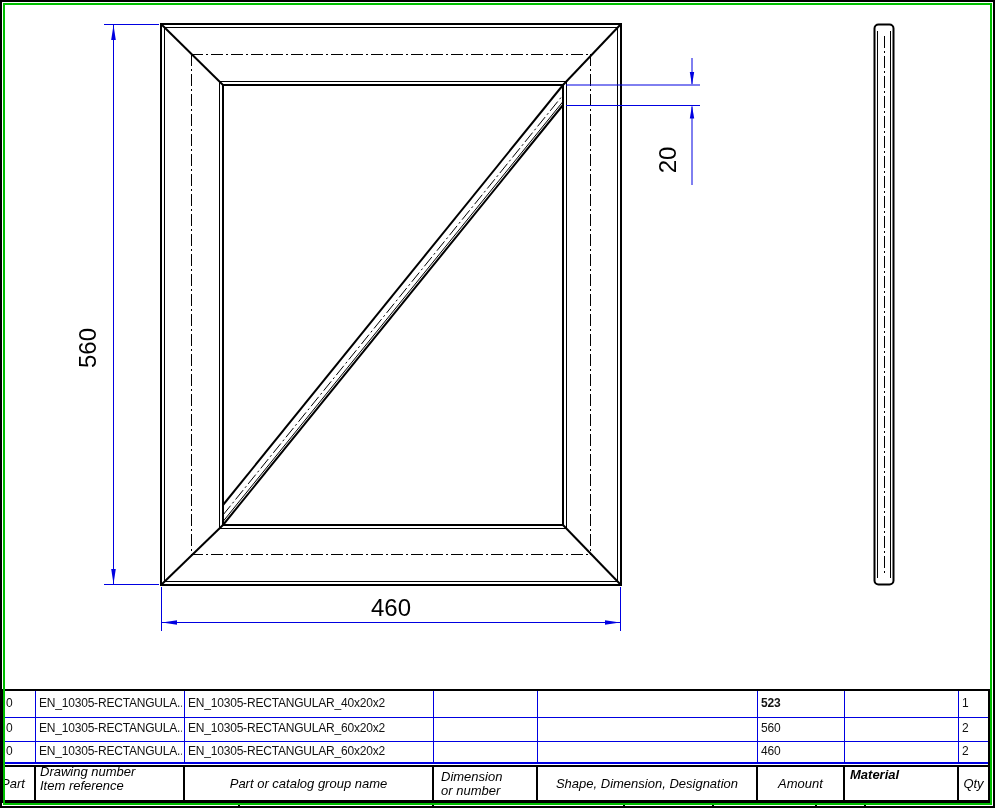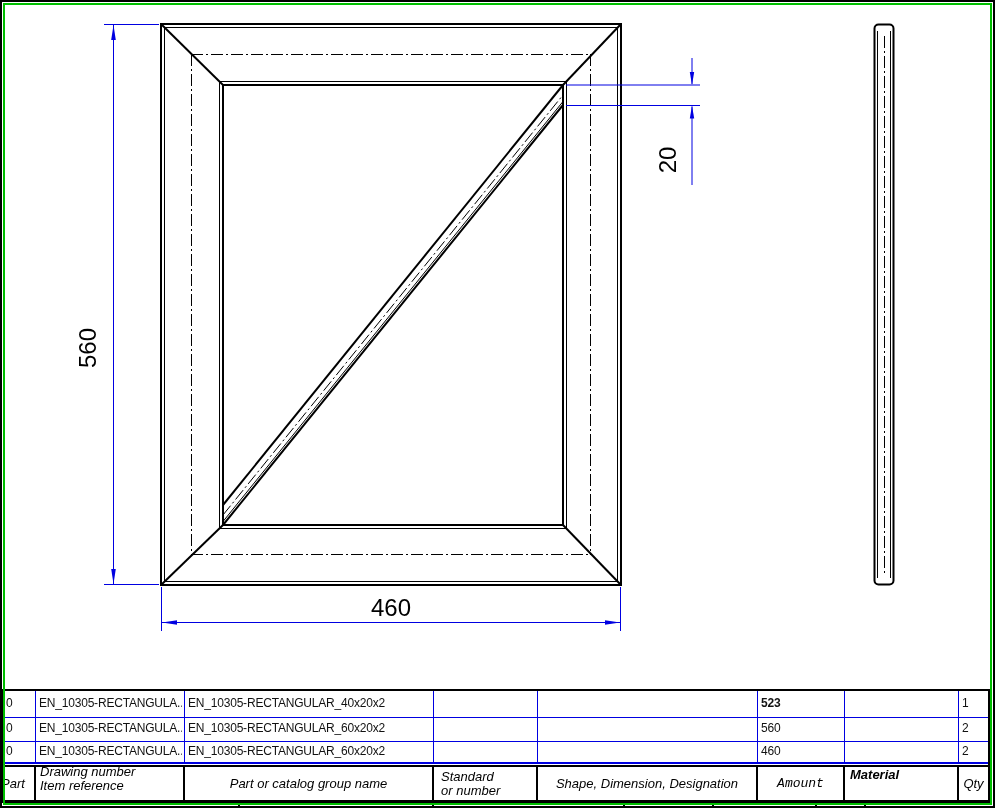--- a/index.html
+++ b/index.html
@@ -168,25 +168,25 @@
     </div>
 
     <div>
       <div class="hcell center" style="left:1px;top:767px;width:24px;height:33px;">Part</div>
       <div class="hcell" style="left:40px;top:767px;width:142px;height:23px;">
         <span><span>Drawing number</span><br>
         <span>Item reference</span></span>
       </div>
       <div class="hcell center" style="left:185px;top:767px;width:247px;height:33px;">Part or catalog group name</div>
       <div class="hcell" style="left:441px;top:767px;width:94px;height:33px;">
-        <span><span>Standard</span><br>
+        <span><span>Dimension</span><br>
         <span>or number</span></span>
       </div>
       <div class="hcell center" style="left:538px;top:767px;width:218px;height:33px;">Shape, Dimension, Designation</div>
-      <div class="hcell center" style="left:758px;top:767px;width:85px;height:33px;font-family:Liberation Mono, monospace;">Amount</div>
+      <div class="hcell center" style="left:758px;top:767px;width:85px;height:33px;">Amount</div>
       <div class="hcell" style="left:850px;top:767px;width:106px;height:16px;font-weight:bold;">Material</div>
       <div class="hcell center" style="left:959px;top:767px;width:29px;height:33px;">Qty</div>
     </div>
   </div>
 
   <div class="sheet-border-green"></div>
   <div class="sheet-border-black"></div>
 </div>
 
 </body></html>

